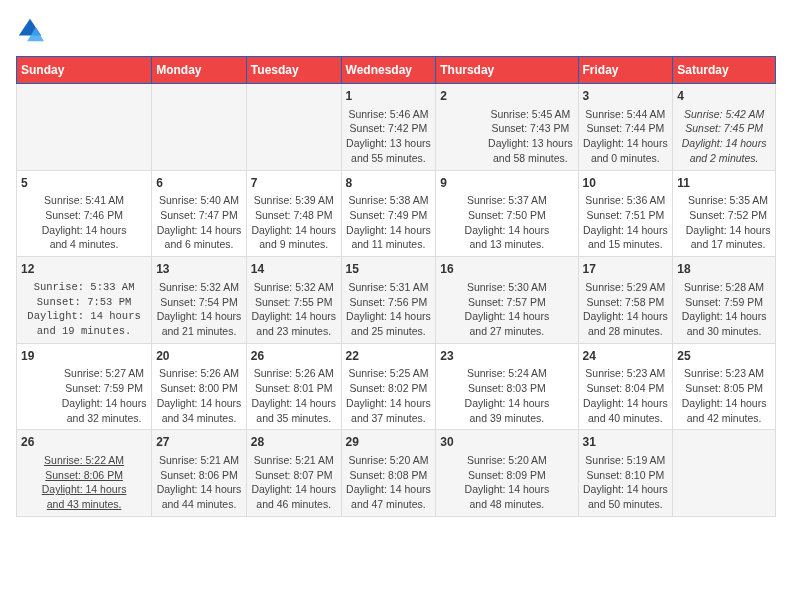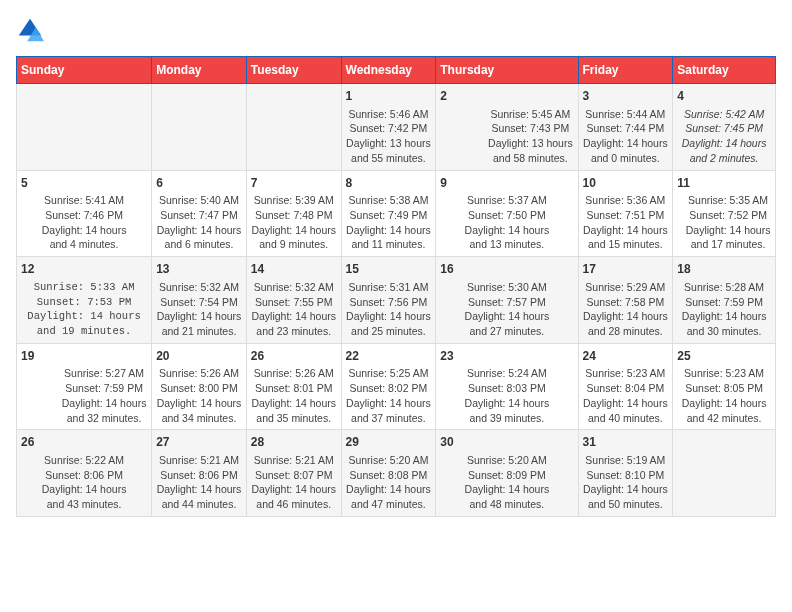--- a/index.html
+++ b/index.html
@@ -301,21 +301,21 @@
           <span class="day-num">25</span>
           <div class="day-info" style="white-space: pre-line;">Sunrise: 5:23 AM
 Sunset: 8:05 PM
 Daylight: 14 hours
 and 42 minutes.</div>
         </td>
       </tr>
       <tr>
         <td>
           <span class="day-num">26</span>
-          <div class="day-info" style="white-space: pre-line;">Sunrise: 5:22 AM
+          <div class="day-info" style="white-space: pre-line; text-decoration: underline;">Sunrise: 5:22 AM
 Sunset: 8:06 PM
 Daylight: 14 hours
 and 43 minutes.</div>
         </td>
         <td>
           <span class="day-num">27</span>
           <div class="day-info" style="white-space: pre-line;">Sunrise: 5:21 AM
 Sunset: 8:06 PM
 Daylight: 14 hours
 and 44 minutes.</div>

